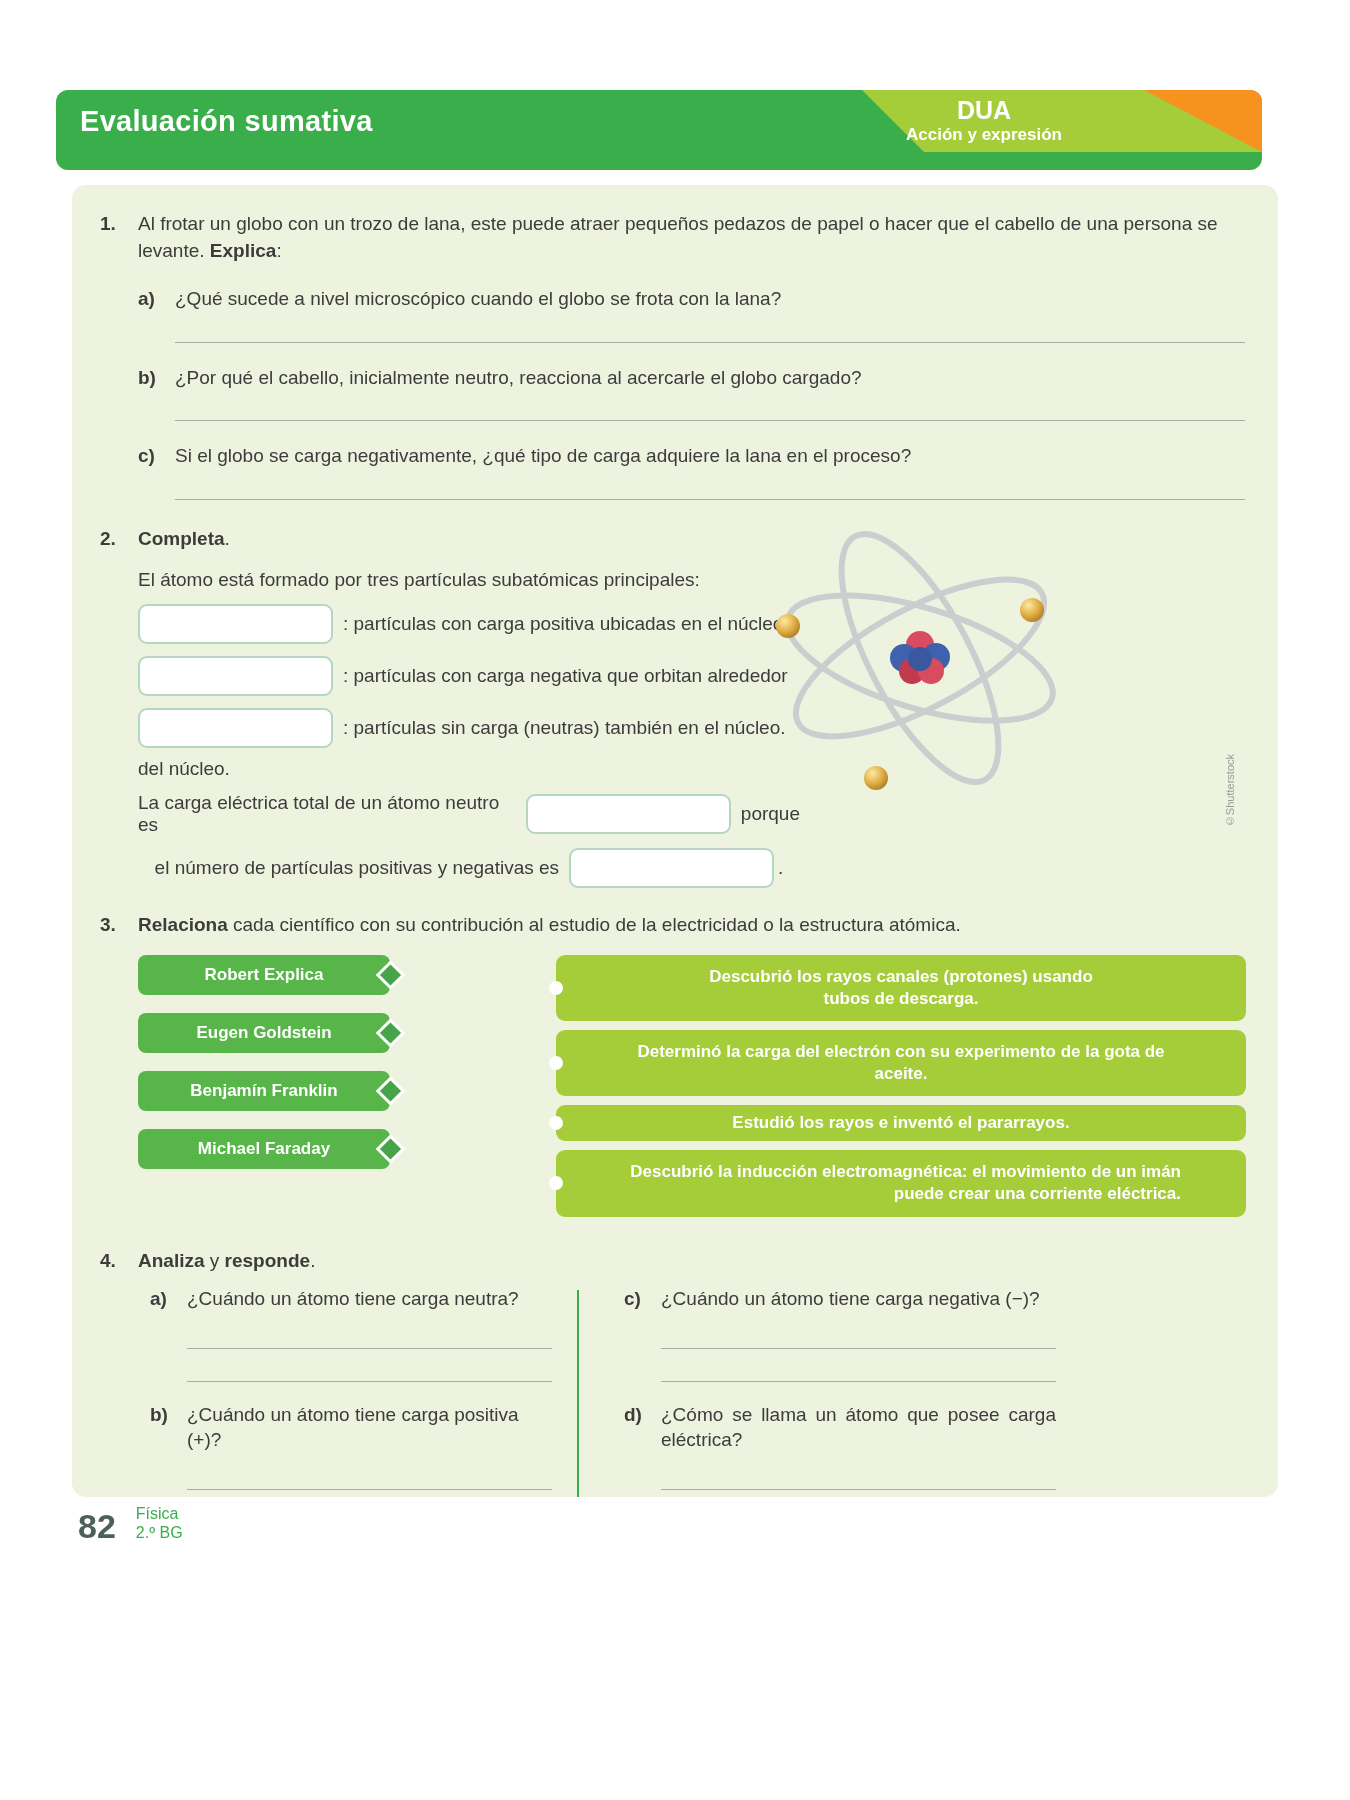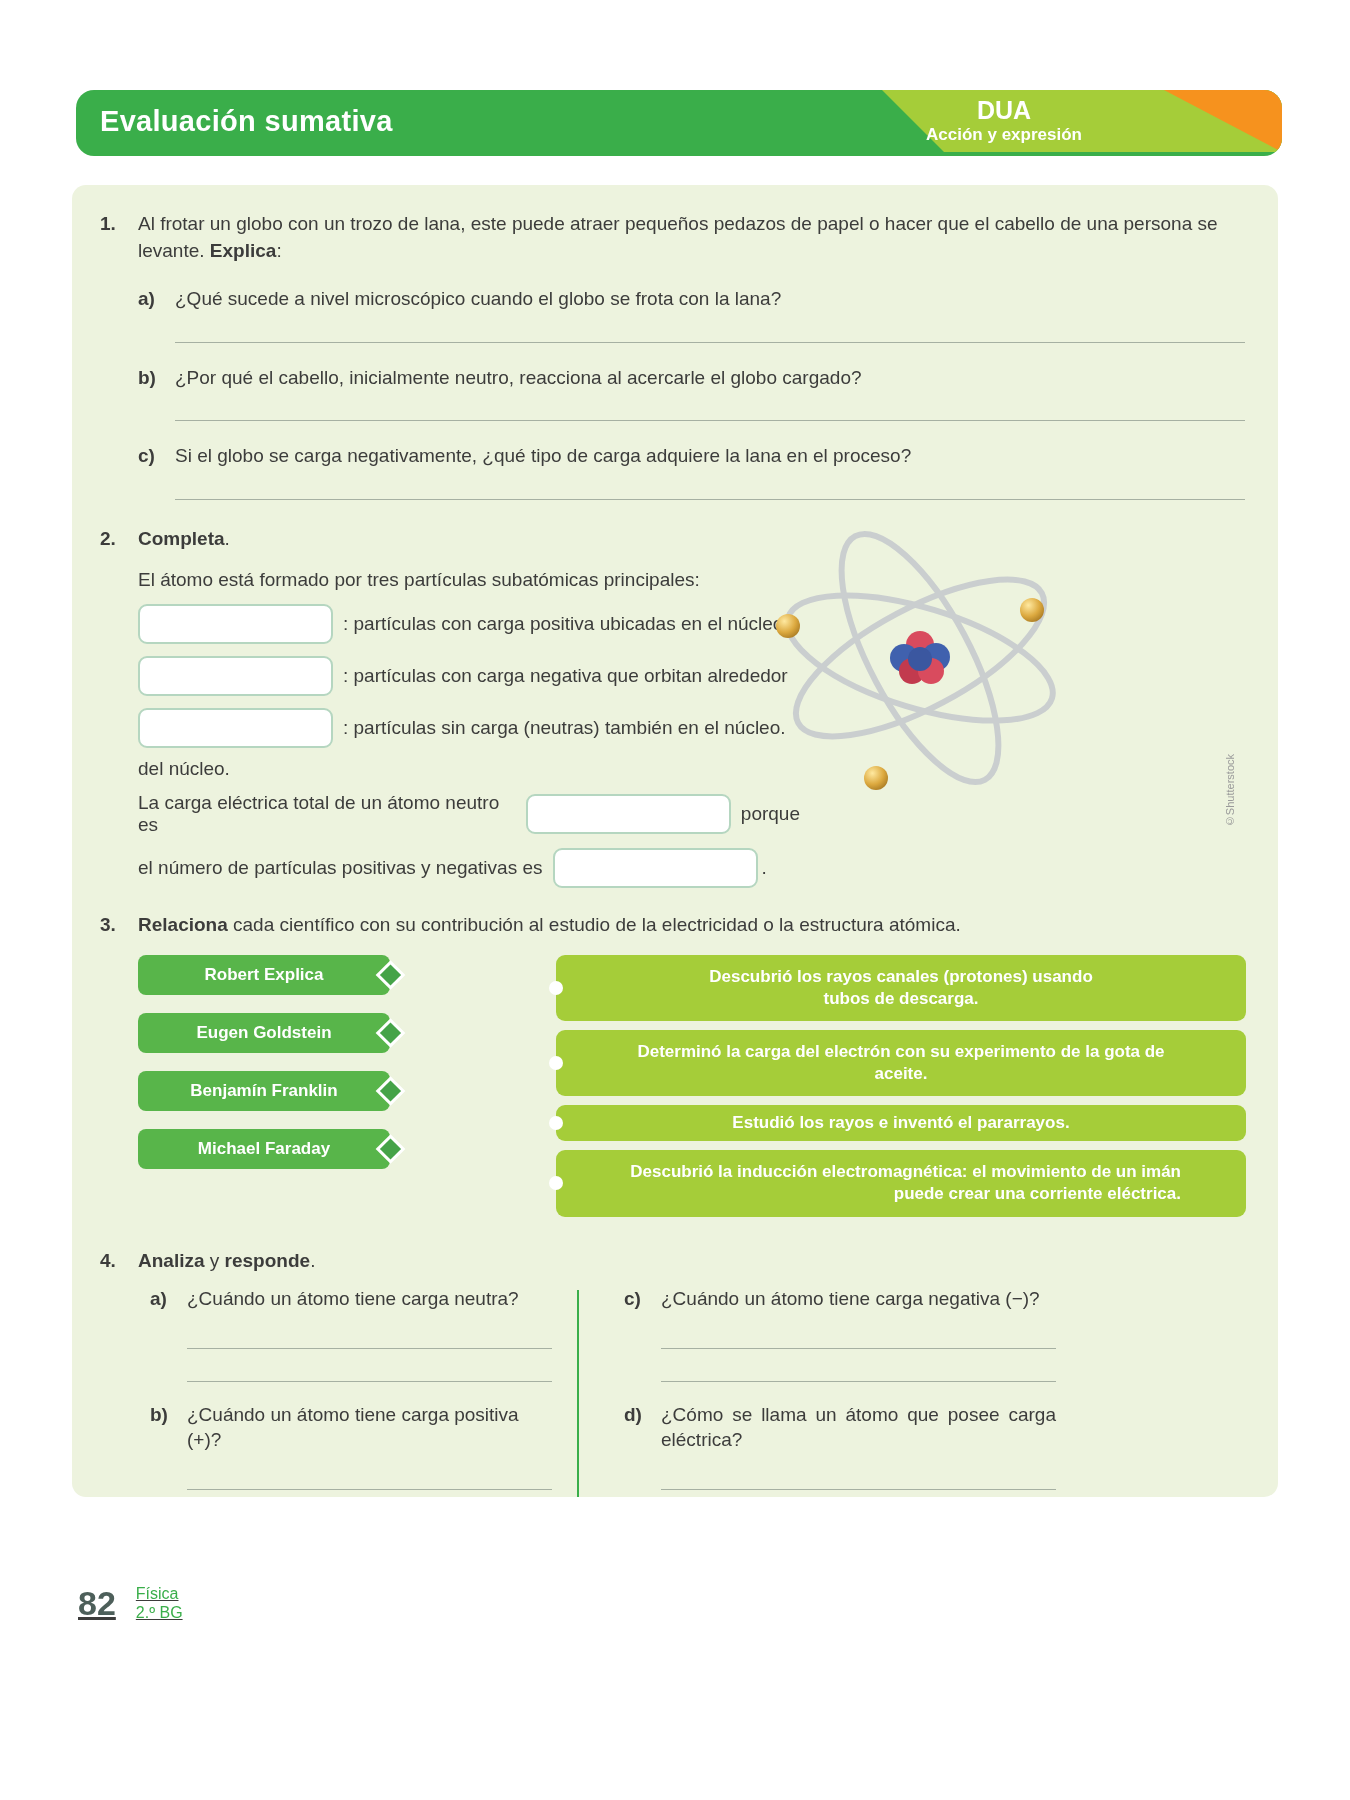--- a/index.html
+++ b/index.html
@@ -1,21 +1,21 @@
 <!DOCTYPE html>
 <html><head>
 <meta charset="utf-8">
 <style>
   html,body{margin:0;padding:0;background:#ffffff;}
   .page{position:relative;width:1350px;height:1800px;background:#ffffff;overflow:hidden;
         font-family:"Liberation Sans", sans-serif;color:#3c3c3b;font-size:19px;}
 
   
-  .header{position:absolute;left:76px;top:90px;width:1206px;height:66px;background:#3aae4a;
-          border-radius:18px;overflow:hidden;}
+  .header{position:absolute;left:56px;top:90px;width:1206px;height:80px;background:#3aae4a;
+          border-radius:12px;overflow:hidden;}
   .header-title{position:absolute;left:24px;top:0;line-height:62px;font-size:29px;font-weight:bold;color:#ffffff;letter-spacing:0.3px;}
   .lime{position:absolute;top:0;right:0;height:62px;width:400px;background:#a5cd39;
         clip-path:polygon(0 0,100% 0,100% 100%,62px 100%);}
   .orange{position:absolute;top:0;right:0;height:62px;width:118px;background:#f6921e;
         clip-path:polygon(0 0,100% 0,100% 100%);}
   .dua{position:absolute;top:6px;right:138px;width:280px;text-align:center;color:#ffffff;}
   .dua-title{font-size:25px;font-weight:bold;line-height:28px;}
   .dua-sub{font-size:17px;font-weight:bold;line-height:21px;}
 
   
@@ -32,21 +32,21 @@
   .sub .ans-line{margin-top:30px;}
 
   
   .q2{position:relative;margin-top:26px;}
   .q2-left{width:700px;}
   .q2 .intro{margin-left:38px;margin-top:14px;line-height:1.35;}
   .blank-row{display:flex;align-items:center;margin-left:38px;margin-top:12px;}
   .blank-box{width:195px;height:40px;background:#ffffff;border:2px solid #b5d6c0;border-radius:9px;
              flex:0 0 auto;margin-right:10px;box-sizing:border-box;}
   .tail{margin-left:38px;margin-top:10px;}
-  .sent{display:flex;align-items:center;margin-left:38px;margin-top:12px;gap:10px;}
+  .sent{display:flex;align-items:center;margin-left:38px;margin-top:12px;gap:10px;justify-content:center;}
   .inline-box{width:205px;height:40px;background:#ffffff;border:2px solid #b5d6c0;border-radius:9px;
               flex:0 0 auto;box-sizing:border-box;}
   .atom{position:absolute;left:672px;top:-18px;}
   .credit{position:absolute;left:1124px;top:228px;writing-mode:vertical-rl;transform:rotate(180deg);
           font-size:11px;color:#9a9a9a;}
 
   
   .q3{margin-top:24px;}
   .match{display:flex;margin-top:16px;padding-left:38px;}
   .pill-col{width:272px;flex:0 0 auto;}
@@ -71,21 +71,21 @@
   .q4cols{display:flex;margin-top:12px;padding-left:50px;}
   .q4col{width:402px;flex:0 0 auto;}
   .q4col.right{width:432px;}
   .vdiv{width:2px;background:#3aae4a;margin:4px 45px 0 25px;flex:0 0 auto;}
   .q4item{display:grid;grid-template-columns:37px 1fr;line-height:1.35;}
   .q4item.gap{margin-top:20px;}
   .q4item .line1{margin-top:36px;}
   .q4item .line2{margin-top:32px;}
 
   
-  .footer{position:absolute;left:78px;top:1584px;display:flex;align-items:center;gap:20px;text-decoration:underline;}
+  .footer{position:absolute;left:78px;top:1504px;display:flex;align-items:flex-end;gap:20px;}
   .pageno{font-size:34px;font-weight:bold;color:#4d5f5a;line-height:1;}
   .course{font-size:16px;color:#3aae4a;line-height:1.18;padding-top:1px;}
 </style>
 </head>
 <body>
 
 <div class="page">
 
   <div class="header">
     <div class="lime"></div>

